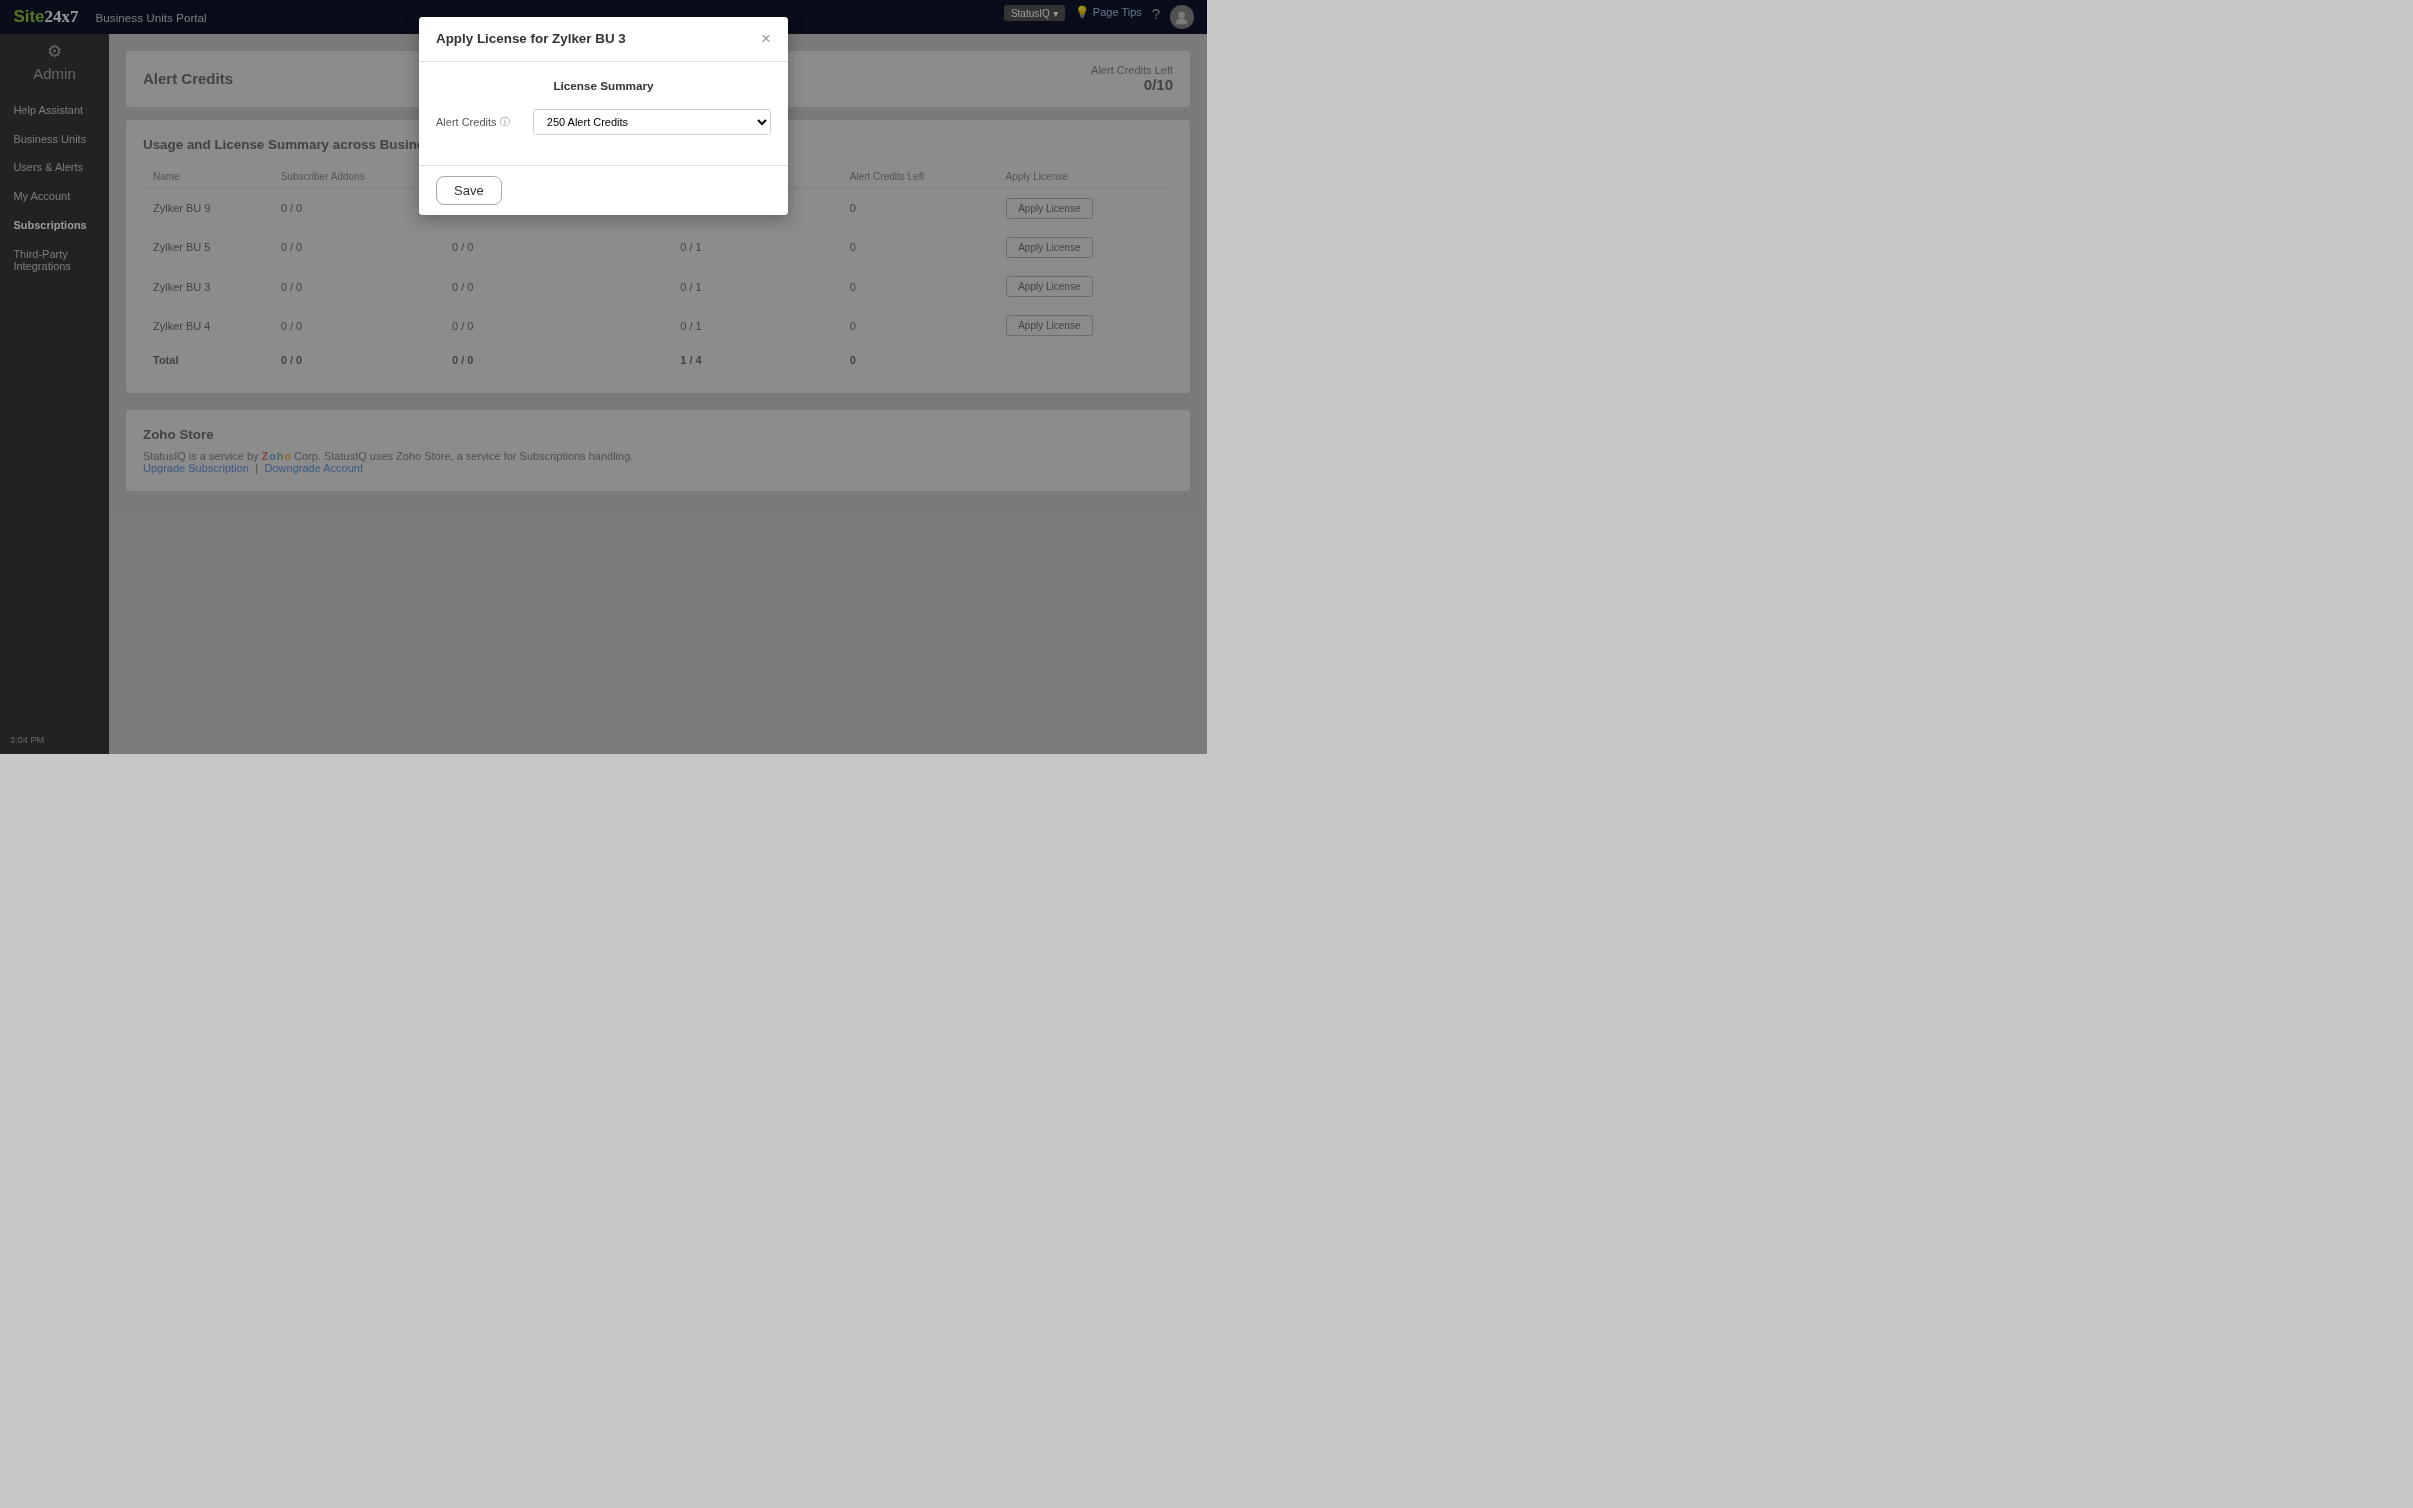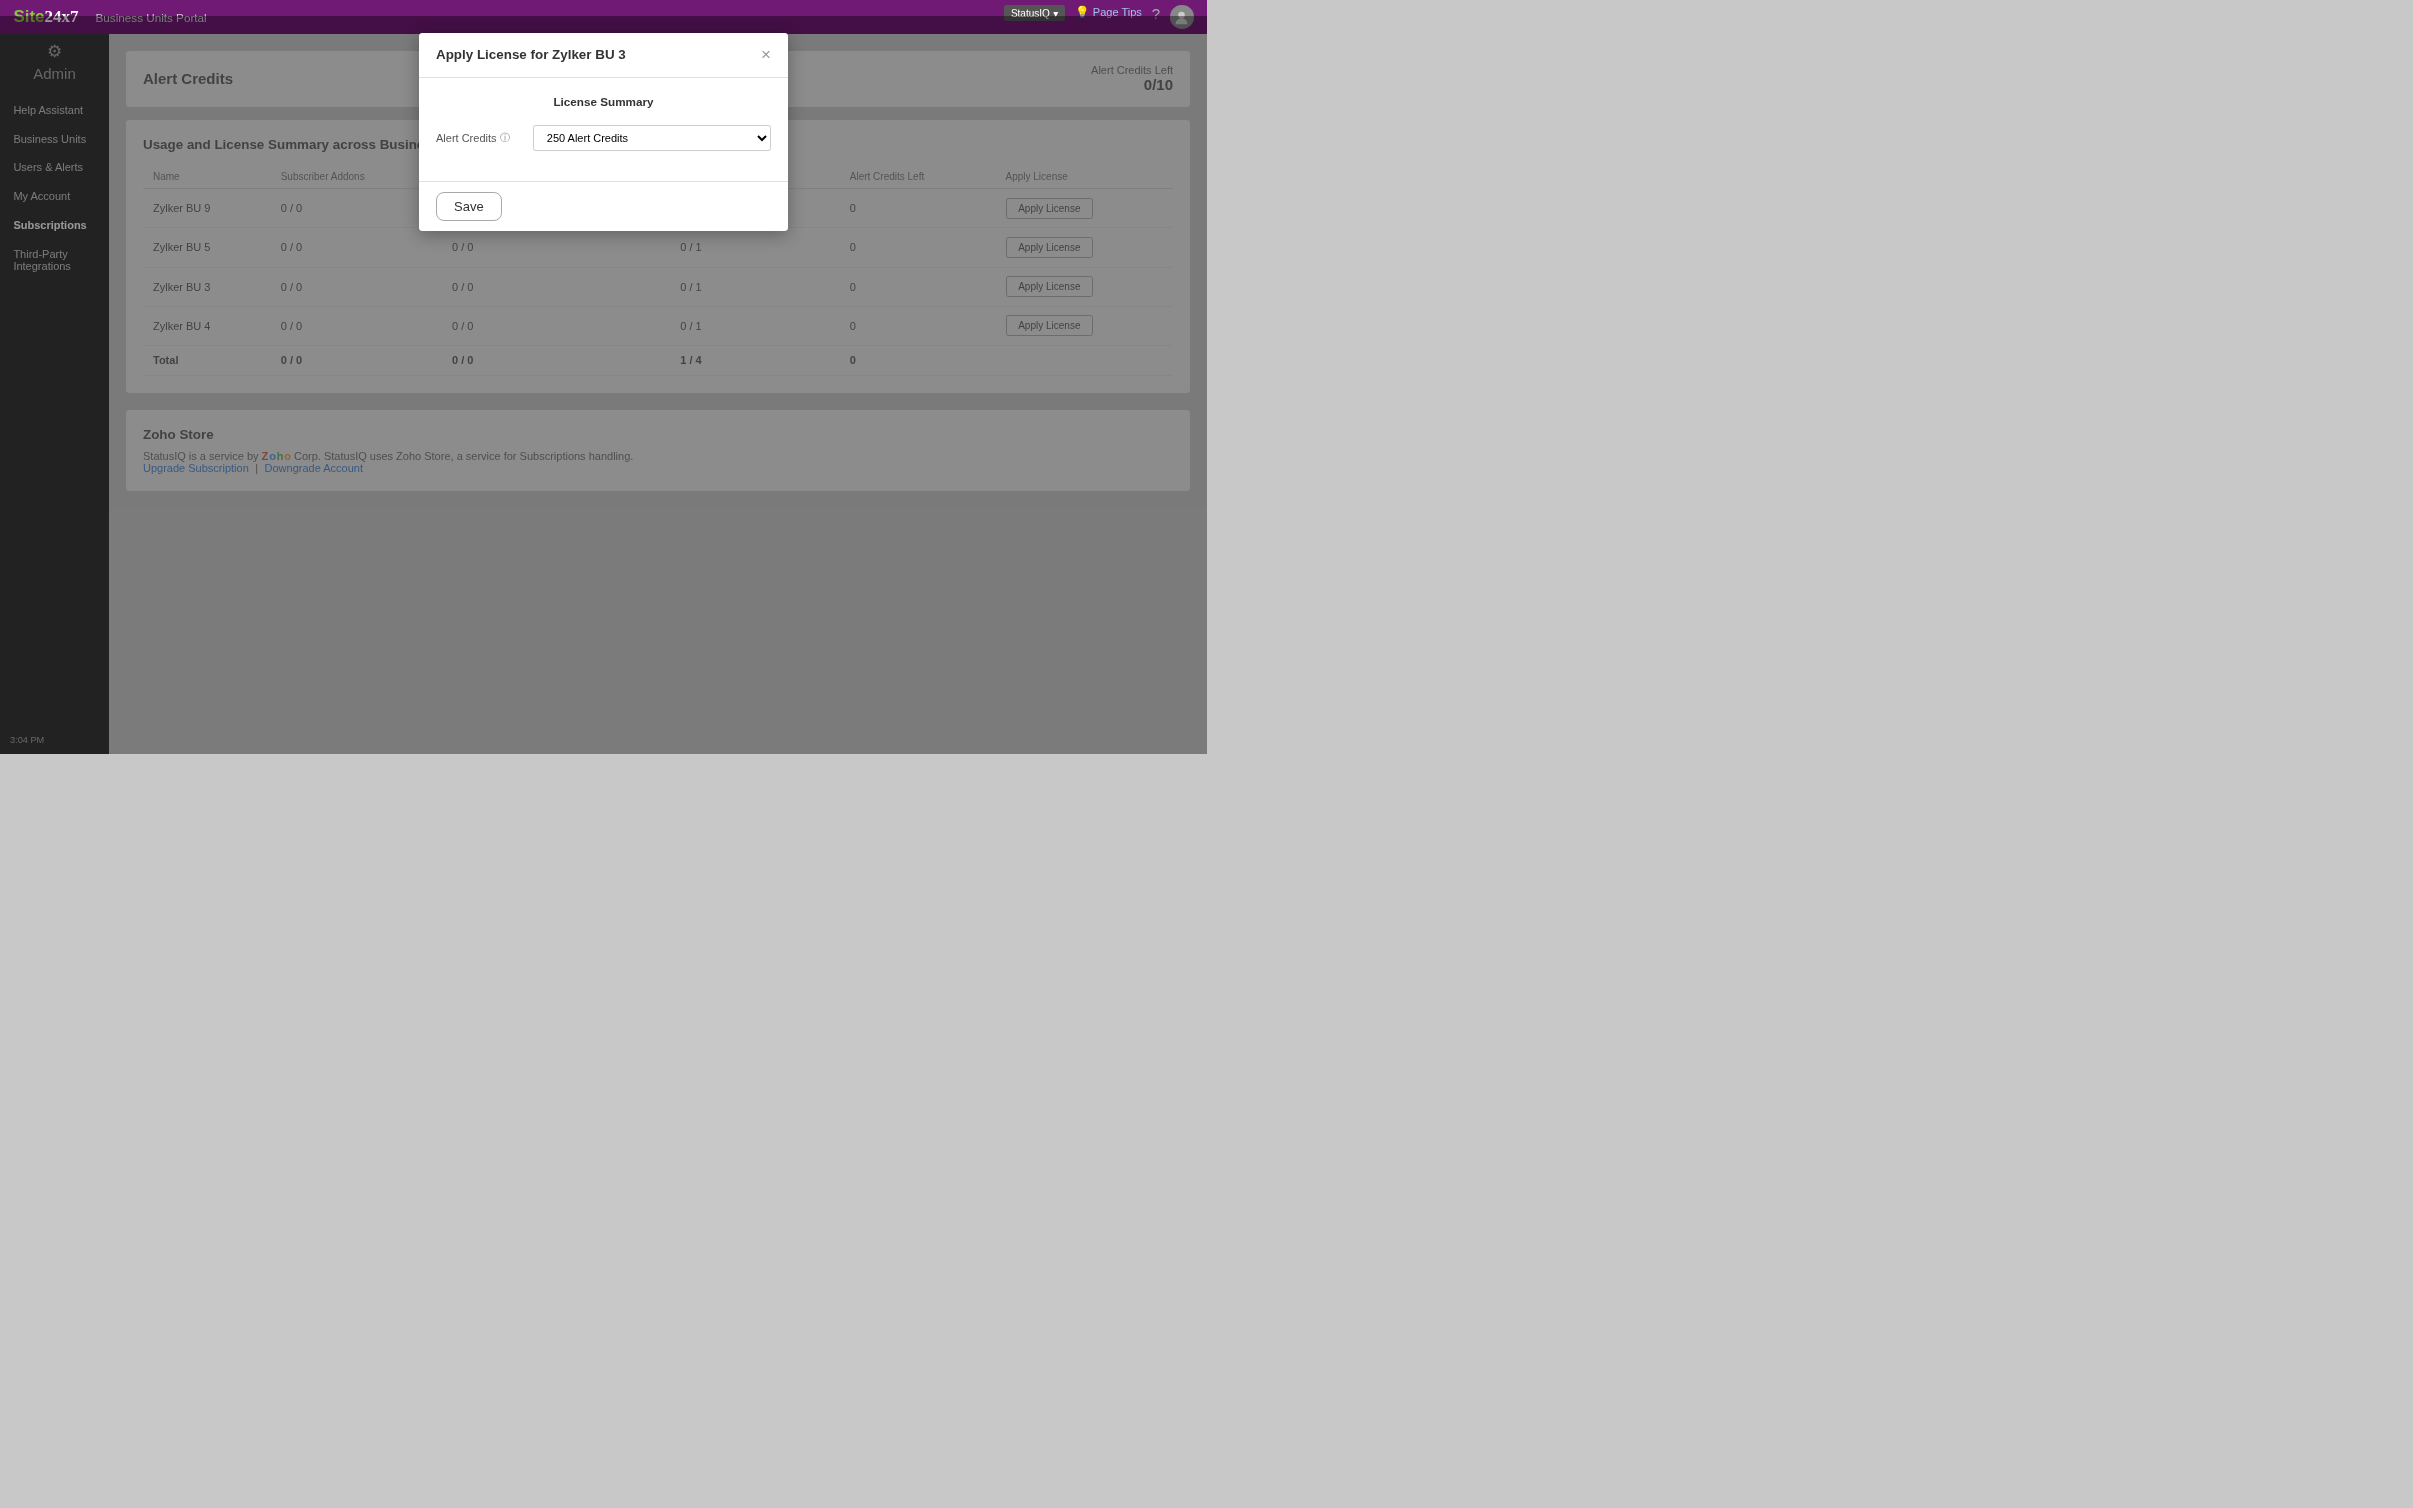--- a/index.html
+++ b/index.html
@@ -1,20 +1,20 @@
 <!DOCTYPE html>
 <html style="font-size:13.4px"><head>
   <meta charset="utf-8">
   <style>
     * { box-sizing: border-box; margin: 0; padding: 0; }
     body { font-family: Arial, sans-serif; font-size: 11.7px; background: #c8c8c8; width: 1207px; height: 754px; overflow: hidden; position: relative; }
 
     
     .topbar {
-      display: flex; align-items: center; background: #701a75; height: 34px; padding: 0 13.4px;
+      display: flex; align-items: center; background: #0f172a; height: 34px; padding: 0 13.4px;
       position: relative; z-index: 10;
     }
     .topbar-logo { display: flex; align-items: center; }
     .logo-site { color: #8dc63f; font-size: 17px; font-weight: bold; }
     .logo-247 { color: white; font-size: 17px; font-weight: bold; font-family: Liberation Serif, serif; }
     .topbar-title { color: #ccc; font-size: 11.7px; margin-left: 17px; }
     .topbar-right { margin-left: auto; display: flex; align-items: flex-start; gap: 10px; }
     .topbar-statusiq { background: #555; color: white; font-size: 10px; padding: 2.5px 6.7px; border-radius: 2.5px; display: flex; align-items: center; gap: 3.4px; cursor: pointer; }
     .topbar-help { color: #aaa; font-size: 15px; cursor: pointer; }
     .topbar-avatar { width: 23.5px; height: 23.5px; border-radius: 50%; background: #888; display: flex; align-items: center; justify-content: center; cursor: pointer; }
@@ -62,21 +62,21 @@
     .z-letter { color: #e53935; }
     .o-letter { color: #2196F3; }
     .h-letter { color: #4CAF50; }
     .o2-letter { color: #FF9800; }
     .zoho-links { font-size: 11px; }
     .zoho-link { color: #1a73e8; text-decoration: none; cursor: pointer; }
     .zoho-sep { color: #555; margin: 0 3.4px; }
 
     
     .modal-overlay {
-      position: absolute; top: 16px; left: 0; width: 100%; height: 100%;
+      position: absolute; top: 0; left: 0; width: 100%; height: 100%;
       background: rgba(0,0,0,0.4); z-index: 100;
       display: flex; align-items: flex-start; justify-content: center; padding-top: 17px;
     }
     .modal {
       background: white; border-radius: 3.4px; width: 369px;
       box-shadow: 0 3.4px 17px rgba(0,0,0,0.3); position: relative;
       padding: 0;
     }
     .modal-header {
       display: flex; align-items: center; justify-content: space-between;

